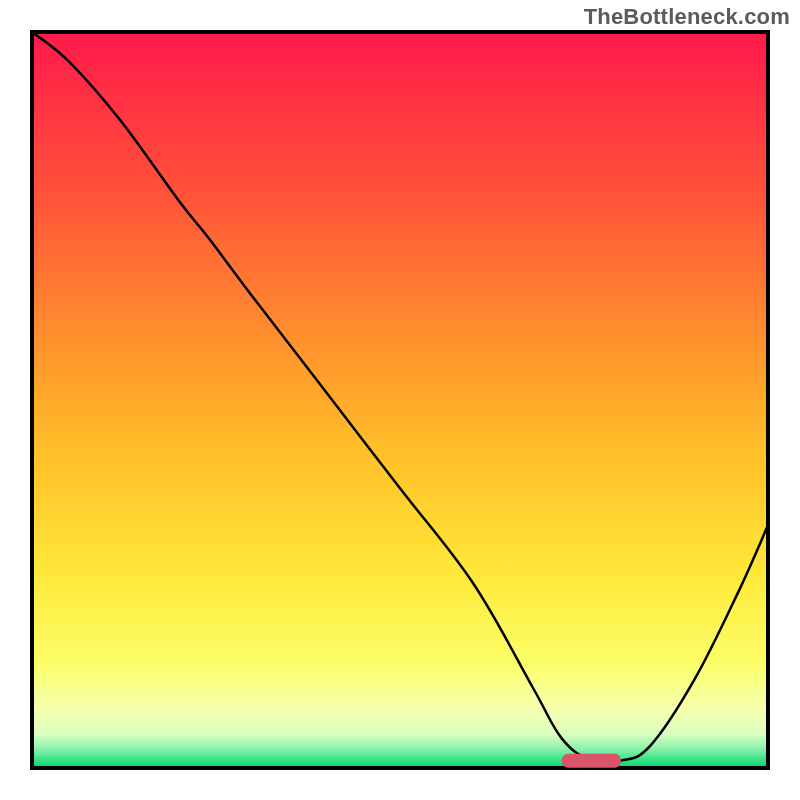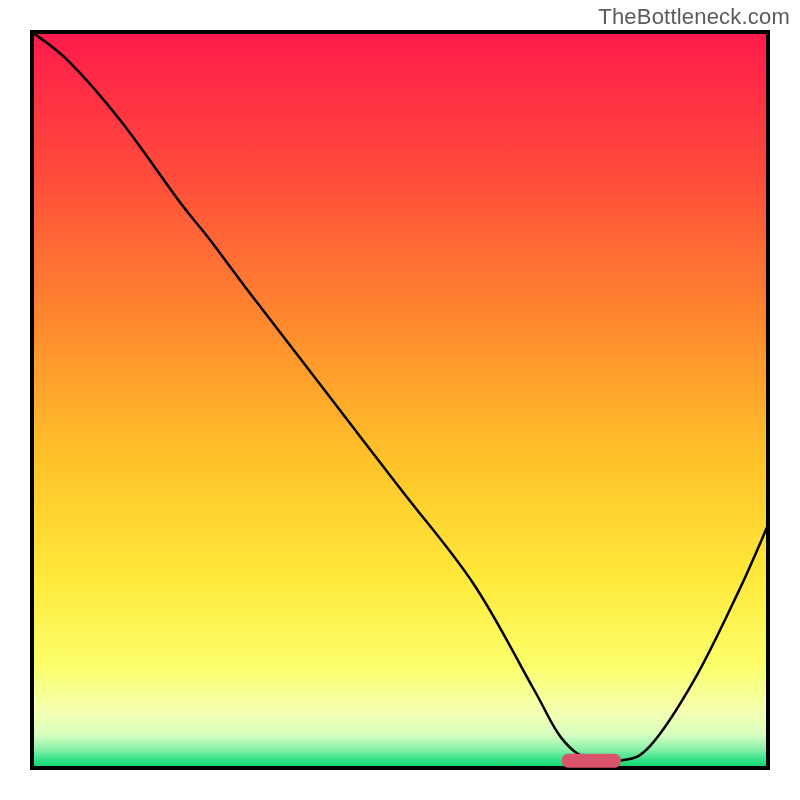--- a/index.html
+++ b/index.html
@@ -13,21 +13,21 @@
   .wrap {
     position: relative;
     width: 800px;
     height: 800px;
   }
   .watermark {
     position: absolute;
     top: 4px;
     right: 10px;
     font-size: 22px;
-    font-weight: 400;
+    font-weight: 700;
     color: #5b5b5b;
     letter-spacing: 0.2px;
     z-index: 10;
   }
   svg {
     display: block;
   }
 </style>
 </head>
 <body>

